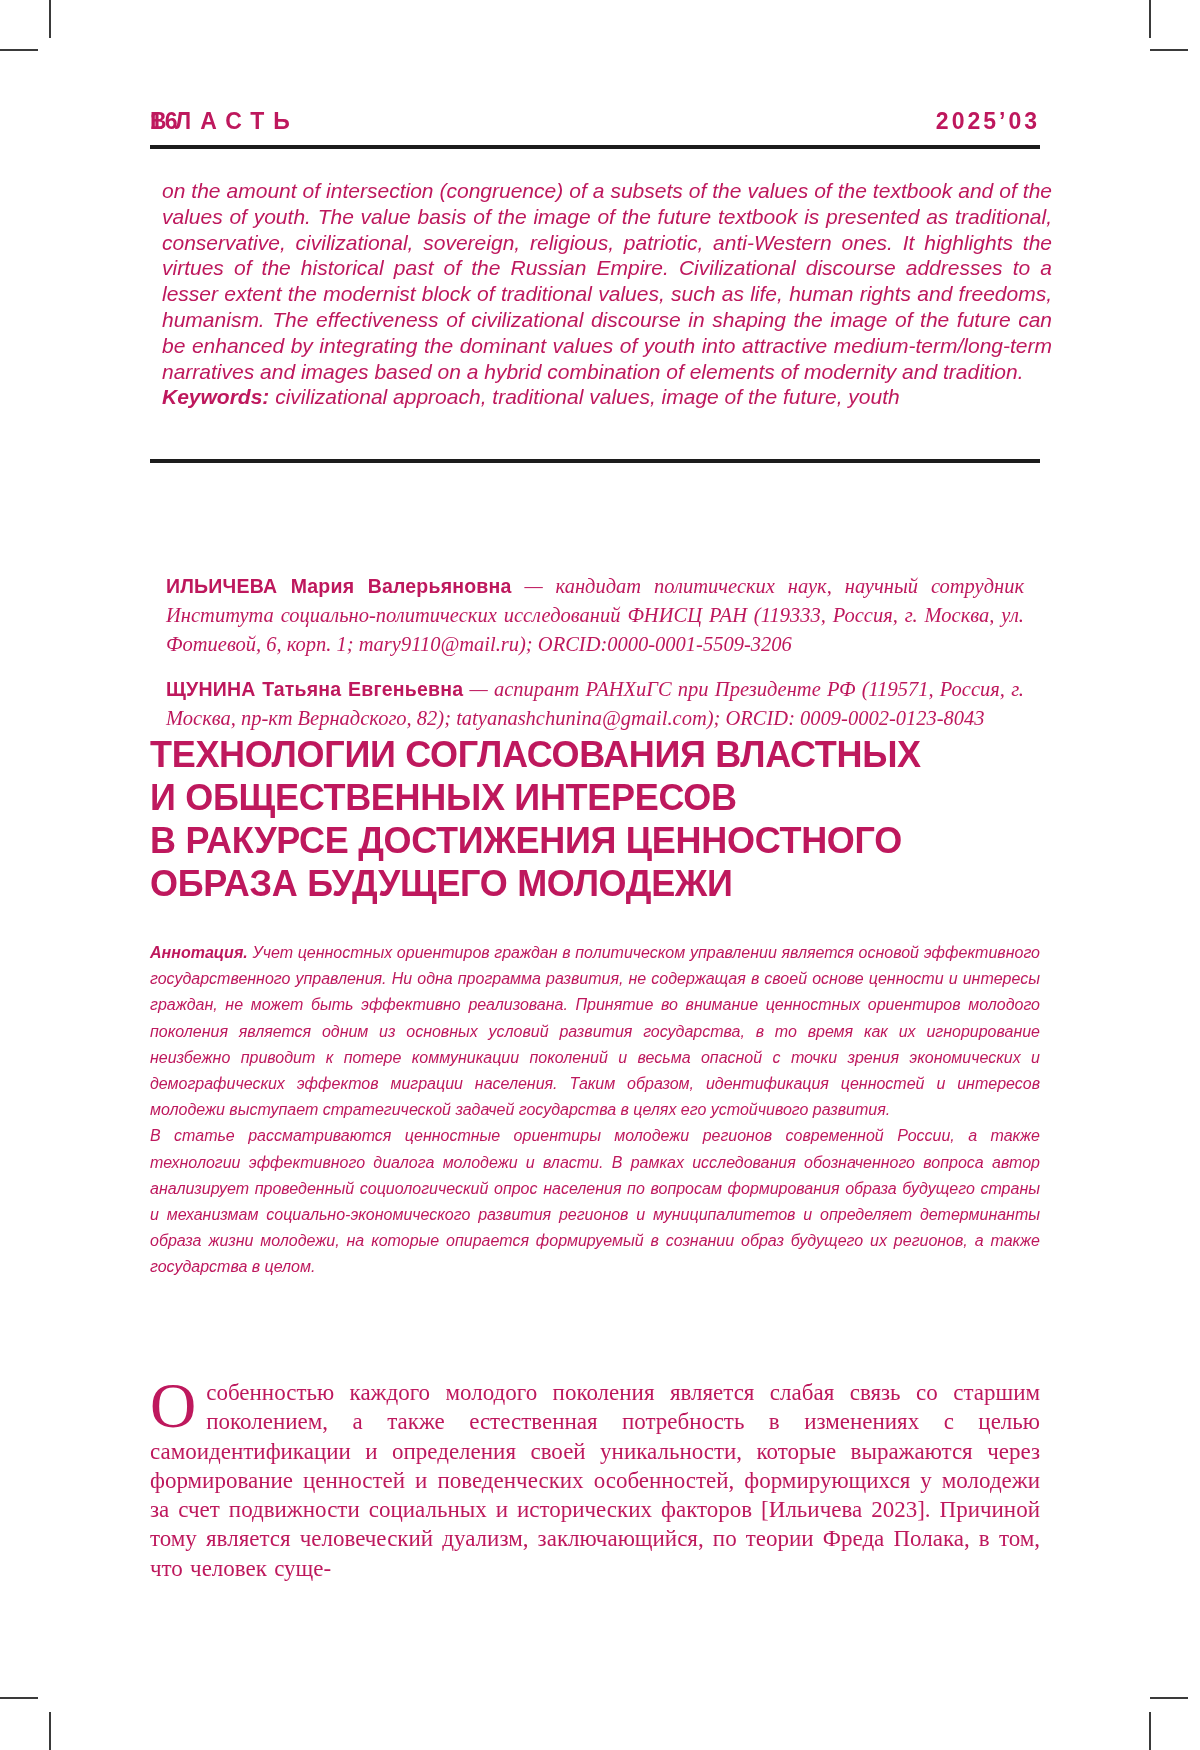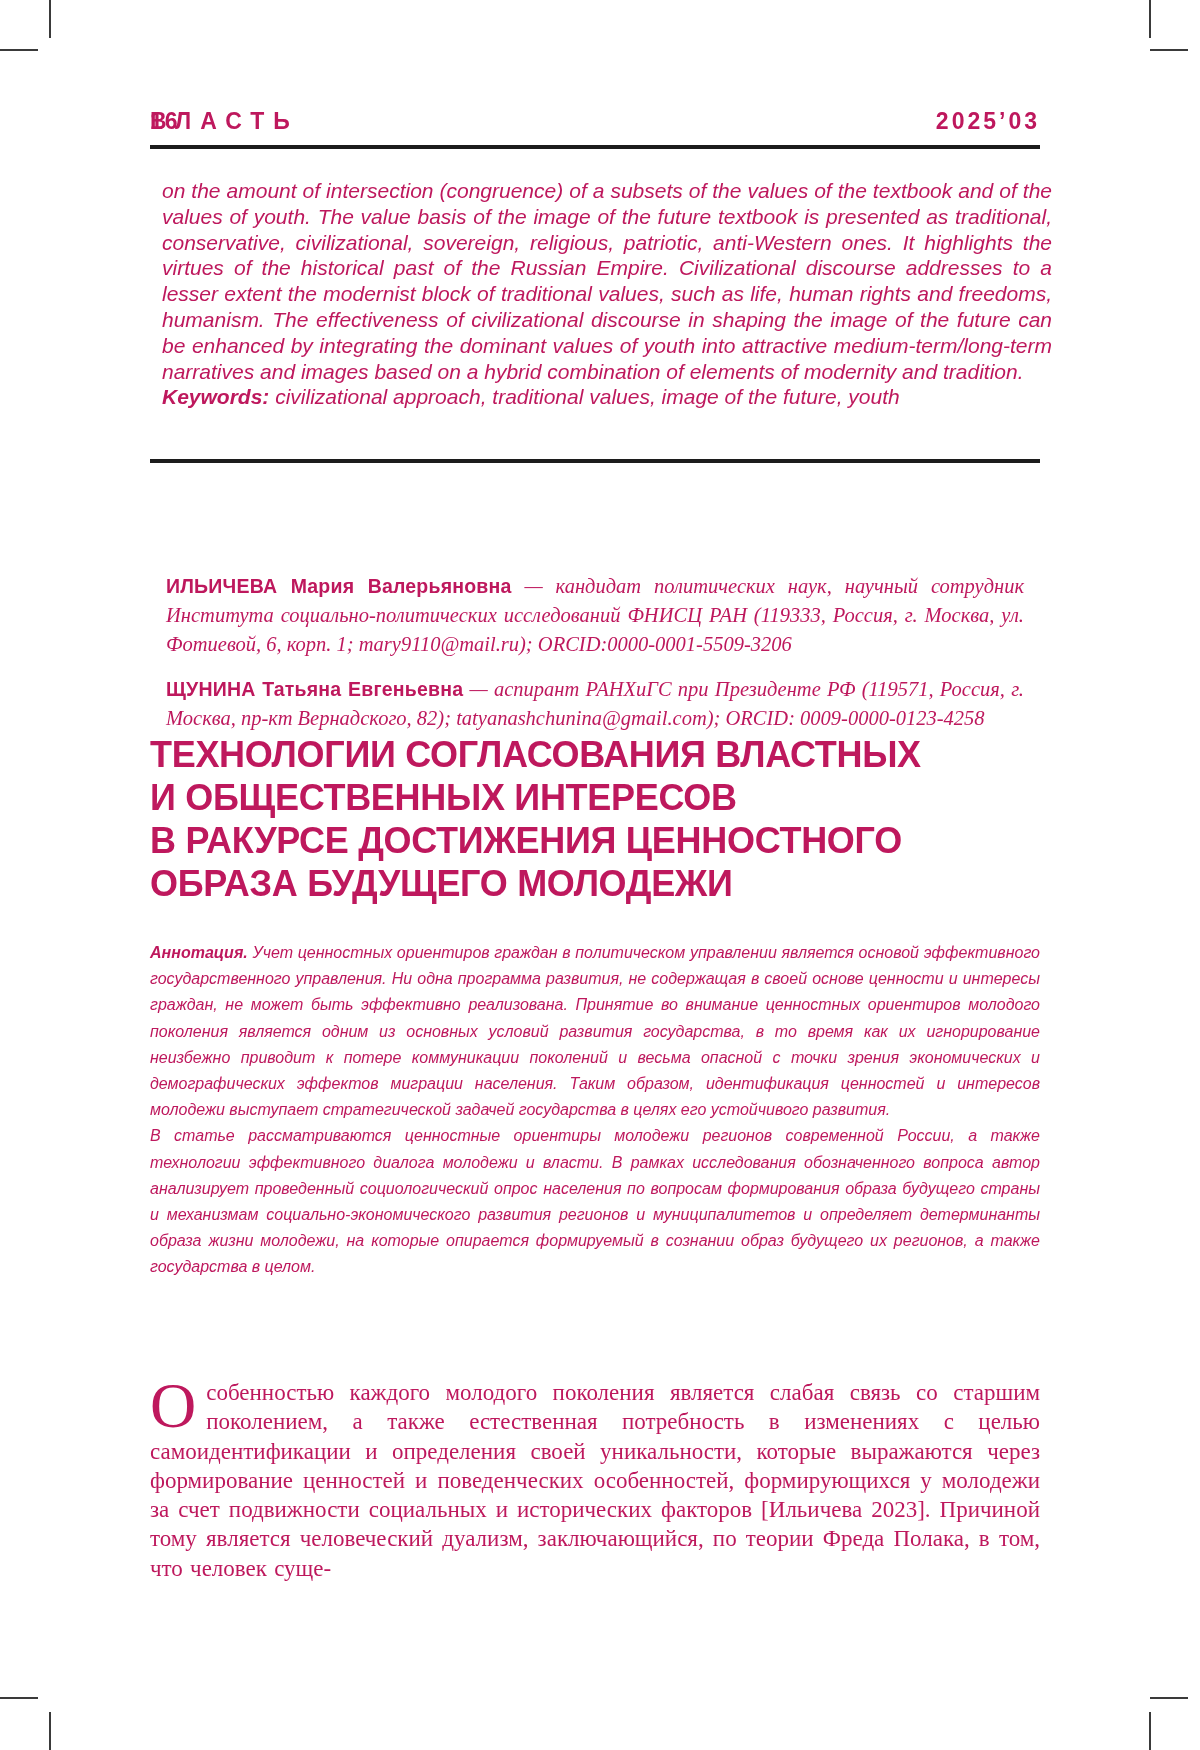--- a/index.html
+++ b/index.html
@@ -141,21 +141,21 @@
 
   <div class="col abstract">
     <p>on the amount of intersection (congruence) of a subsets of the values of the textbook and of the values of youth. The value basis of the image of the future textbook is presented as traditional, conservative, civilizational, sovereign, religious, patriotic, anti-Western ones. It highlights the virtues of the historical past of the Russian Empire. Civilizational discourse addresses to a lesser extent the modernist block of traditional values, such as life, human rights and freedoms, humanism. The effectiveness of civilizational discourse in shaping the image of the future can be enhanced by integrating the dominant values of youth into attractive medium-term/long-term narratives and images based on a hybrid combination of elements of modernity and tradition.</p>
     <p><span class="kw-label">Keywords:</span> <span>civilizational approach, traditional values, image of the future, youth</span></p>
   </div>
 
   <div class="col divider"></div>
 
   <div class="col authors">
     <p><span class="author-name">ИЛЬИЧЕВА Мария Валерьяновна</span> <span>— кандидат политических наук, научный сотрудник Института социально-политических исследований ФНИСЦ РАН (119333, Россия, г. Москва, ул. Фотиевой, 6, корп. 1; mary9110@mail.ru); ORCID:0000-0001-5509-3206</span></p>
-    <p><span class="author-name">ЩУНИНА Татьяна Евгеньевна</span> <span>— аспирант РАНХиГС при Президенте РФ (119571, Россия, г. Москва, пр-кт Вернадского, 82); tatyanashchunina@gmail.com); ORCID: 0009-0000-0123-4258</span></p>
+    <p><span class="author-name">ЩУНИНА Татьяна Евгеньевна</span> <span>— аспирант РАНХиГС при Президенте РФ (119571, Россия, г. Москва, пр-кт Вернадского, 82); tatyanashchunina@gmail.com); ORCID: 0009-0002-0123-8043</span></p>
   </div>
 
   <h1 class="col title" style="margin:0;">ТЕХНОЛОГИИ СОГЛАСОВАНИЯ ВЛАСТНЫХ
 И ОБЩЕСТВЕННЫХ ИНТЕРЕСОВ
 В РАКУРСЕ ДОСТИЖЕНИЯ ЦЕННОСТНОГО
 ОБРАЗА БУДУЩЕГО МОЛОДЕЖИ</h1>
 
   <div class="col annotation">
     <p><span class="ann-label">Аннотация.</span> <span>Учет ценностных ориентиров граждан в политическом управлении является основой эффективного государственного управления. Ни одна программа развития, не содержащая в своей основе ценности и интересы граждан, не может быть эффективно реализована. Принятие во внимание ценностных ориентиров молодого поколения является одним из основных условий развития государства, в то время как их игнорирование неизбежно приводит к потере коммуникации поколений и весьма опасной с точки зрения экономических и демографических эффектов миграции населения. Таким образом, идентификация ценностей и интересов молодежи выступает стратегической задачей государства в целях его устойчивого развития.</span></p>
     <p>В статье рассматриваются ценностные ориентиры молодежи регионов современной России, а также технологии эффективного диалога молодежи и власти. В рамках исследования обозначенного вопроса автор анализирует проведенный социологический опрос населения по вопросам формирования образа будущего страны и механизмам социально-экономического развития регионов и муниципалитетов и определяет детерминанты образа жизни молодежи, на которые опирается формируемый в сознании образ будущего их регионов, а также государства в целом.</p>

